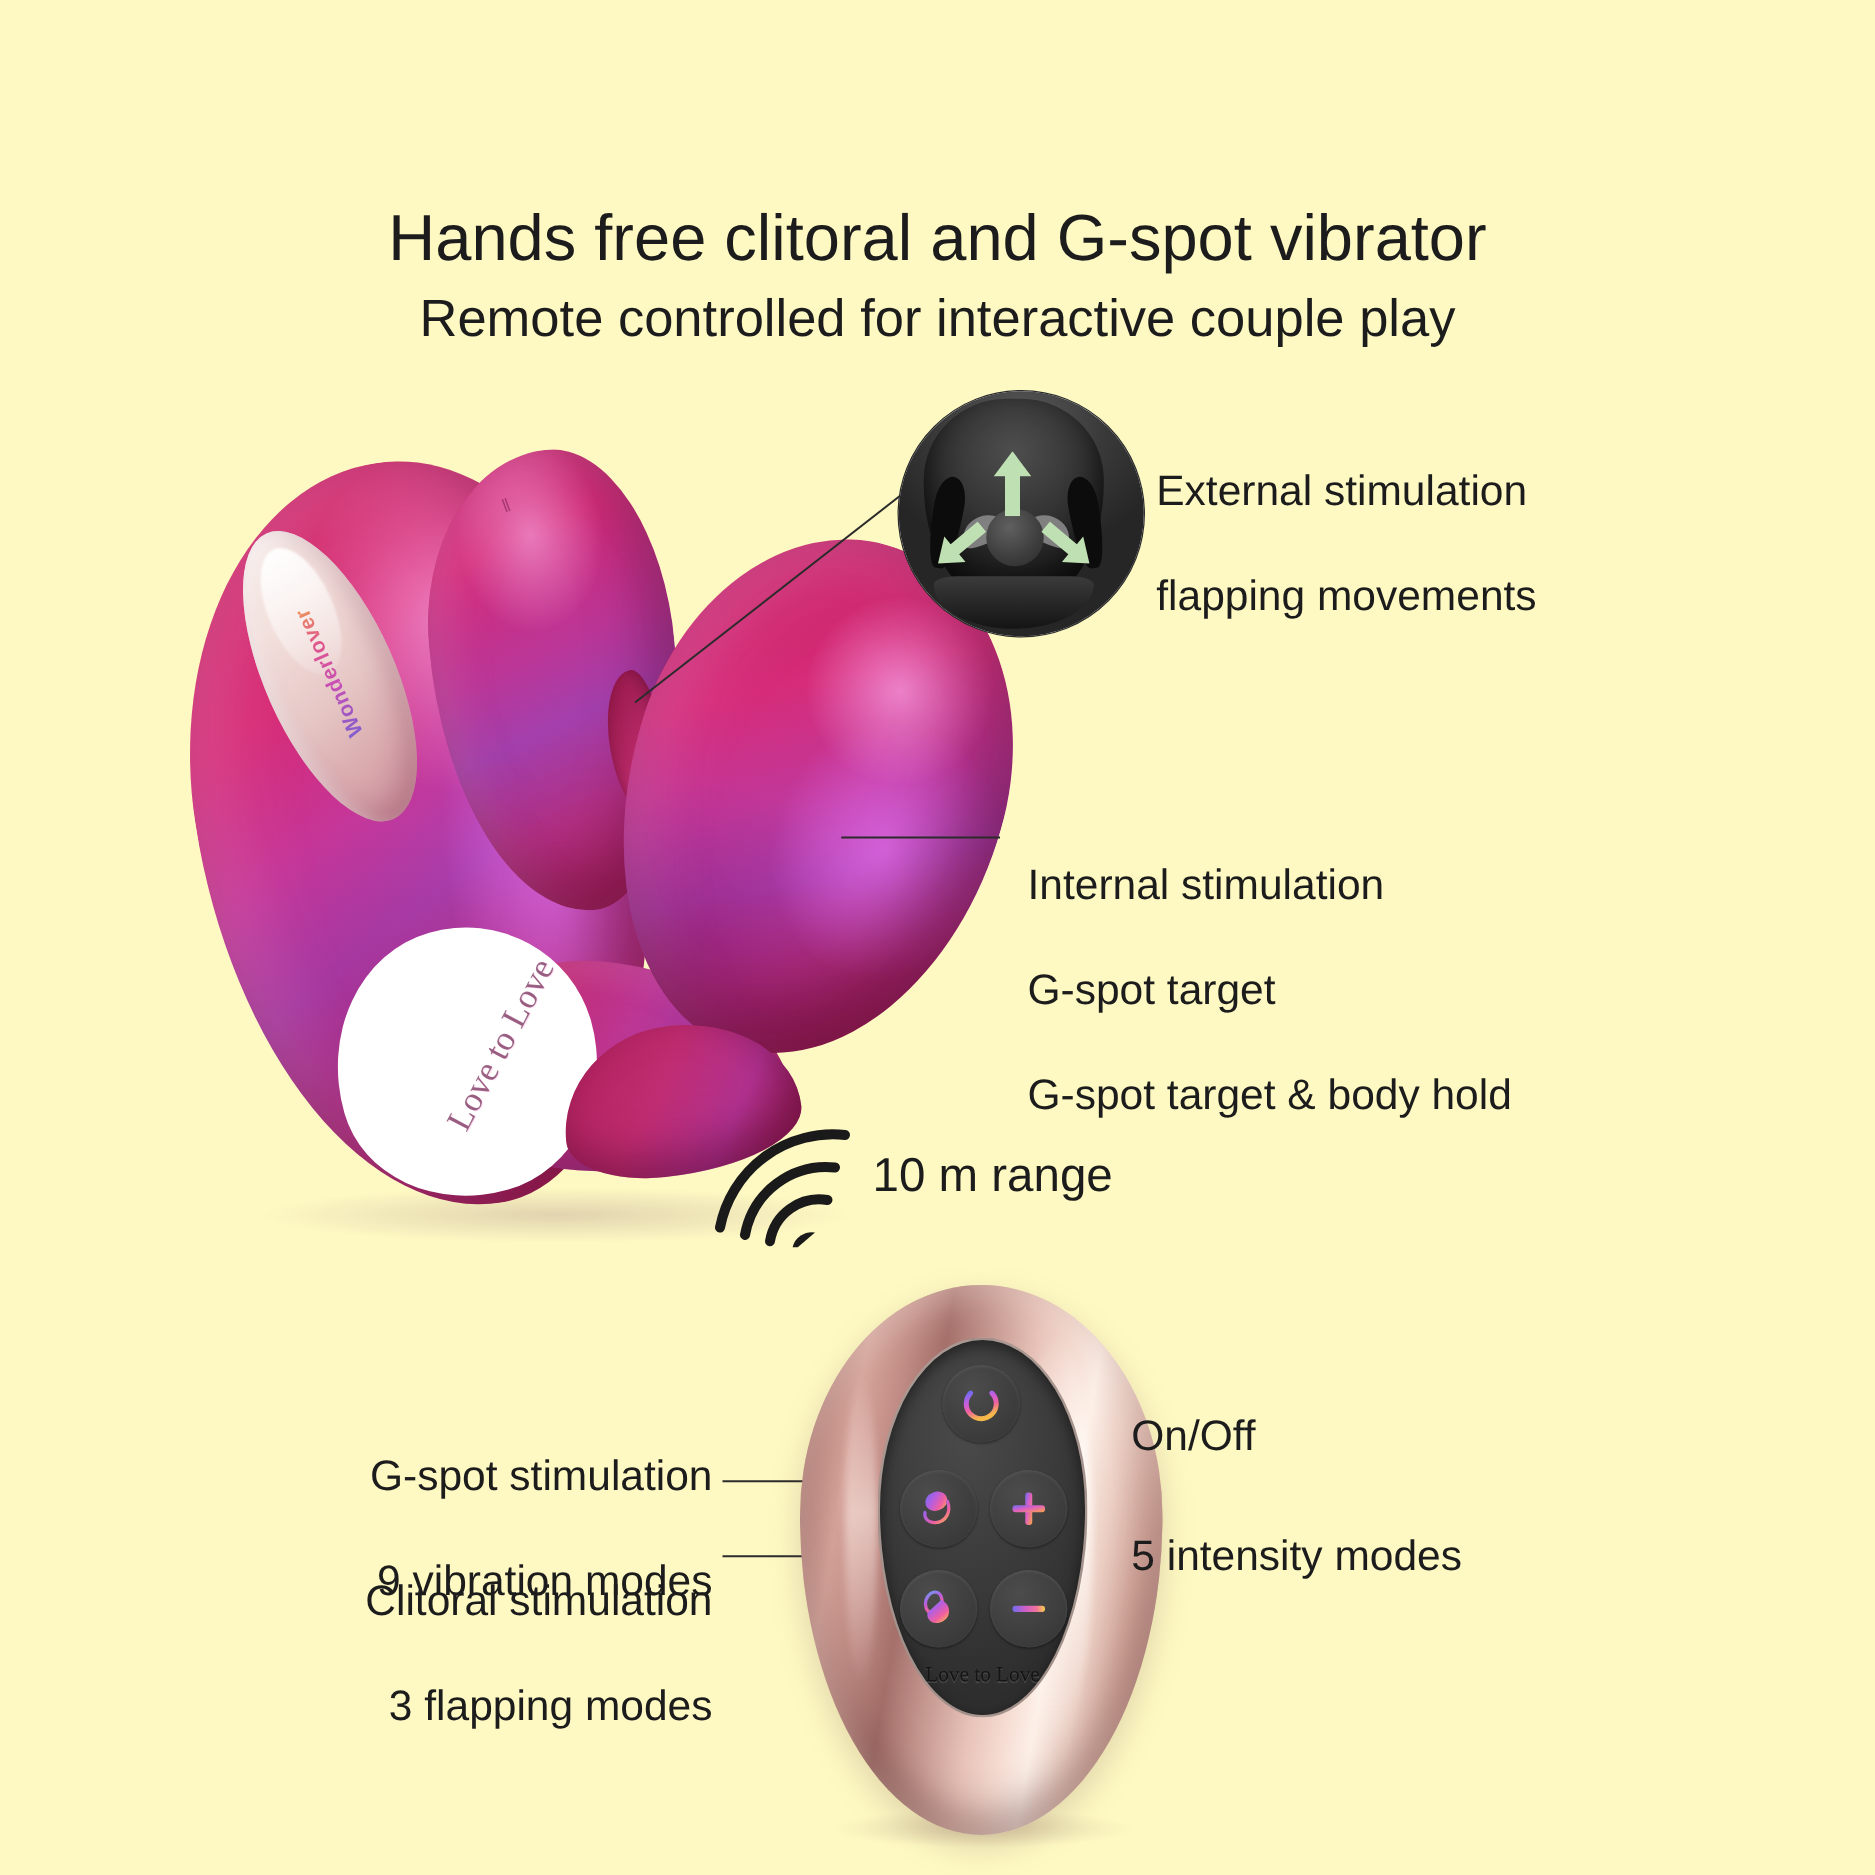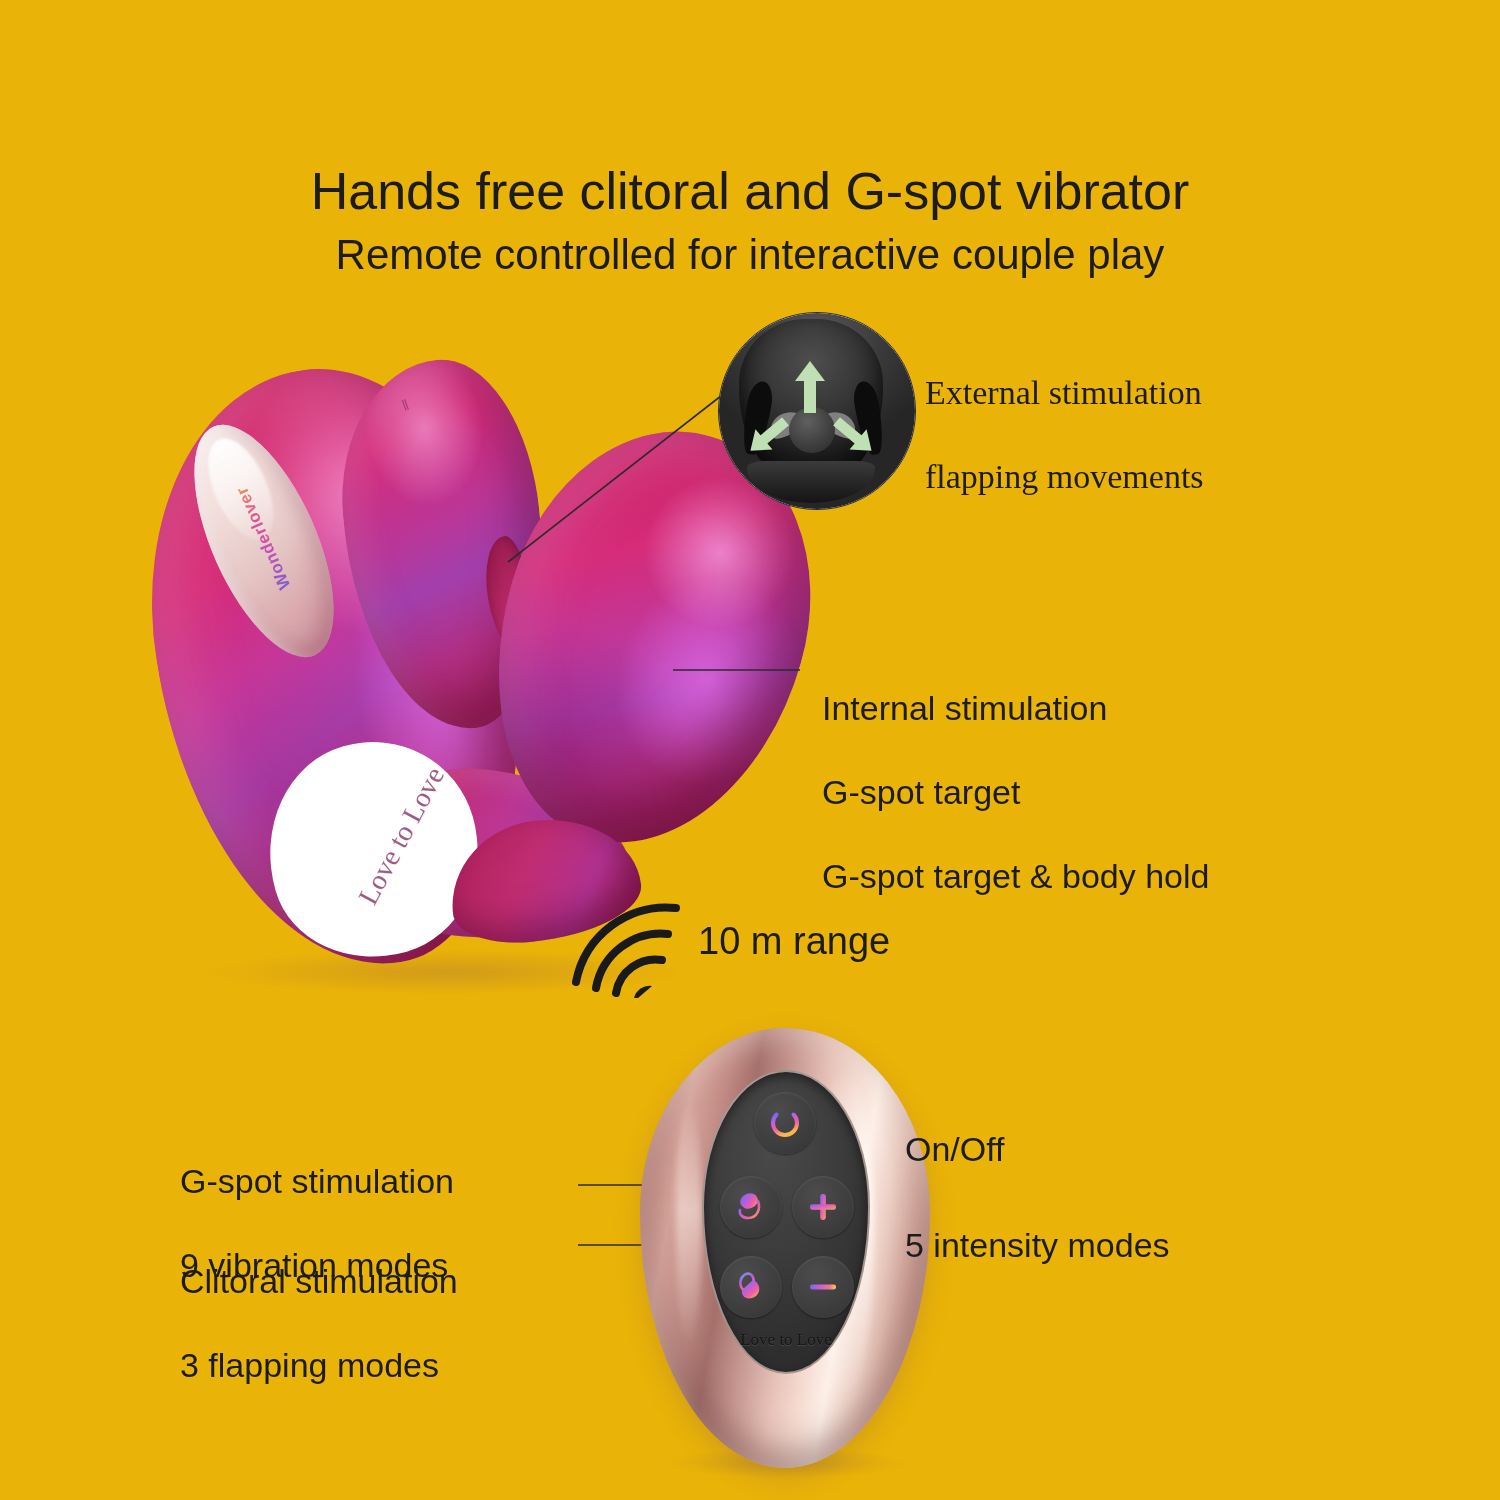--- a/index.html
+++ b/index.html
@@ -5,21 +5,21 @@
 <style>
   html, body {
     margin: 0;
     padding: 0;
     background: #ffffff;
   }
   #page {
     position: relative;
     width: 1500px;
     height: 1500px;
-    background: #eab308;
+    background: #fef9c3;
     font-family: "Liberation Sans", sans-serif;
     color: #1a1a1a;
     overflow: hidden;
   }
 
   
   .headline {
     position: absolute;
     left: 0; right: 0;
     text-align: center;
@@ -32,21 +32,21 @@
 
   
   .callout {
     position: absolute;
     font-size: 34px;
     line-height: 42px;
     color: #1c1c1c;
     white-space: pre-line;
   }
   .callout.right { text-align: left; }
-  .callout.leftal { text-align: left; }
+  .callout.leftal { text-align: right; }
 
   
   #product {
     position: absolute;
     left: 150px;
     top: 350px;
     width: 580px;
     height: 640px;
   }
 
@@ -452,21 +452,21 @@
         </svg>
       </div>
       <div class="dc-arrow" style="left:126px;top:104px;transform:rotate(130deg);">
         <svg width="30" height="46" viewBox="0 0 34 52">
           <path d="M17 0 L32 20 L23 20 L23 52 L11 52 L11 20 L2 20 Z" fill="#bfe0b2"></path>
         </svg>
       </div>
     </div>
   </div>
 
-  <div class="callout right" style="left:925px; top:330px; width:420px;font-family:Liberation Serif, serif;">
+  <div class="callout right" style="left:925px; top:330px; width:420px;">
     <div>External stimulation</div>
     <div>flapping movements</div>
   </div>
 
   <div class="callout right" style="left:822px; top:645px; width:520px;">
     <div>Internal stimulation</div>
     <div>G-spot target</div>
     <div>G-spot target &amp; body hold</div>
   </div>
 

